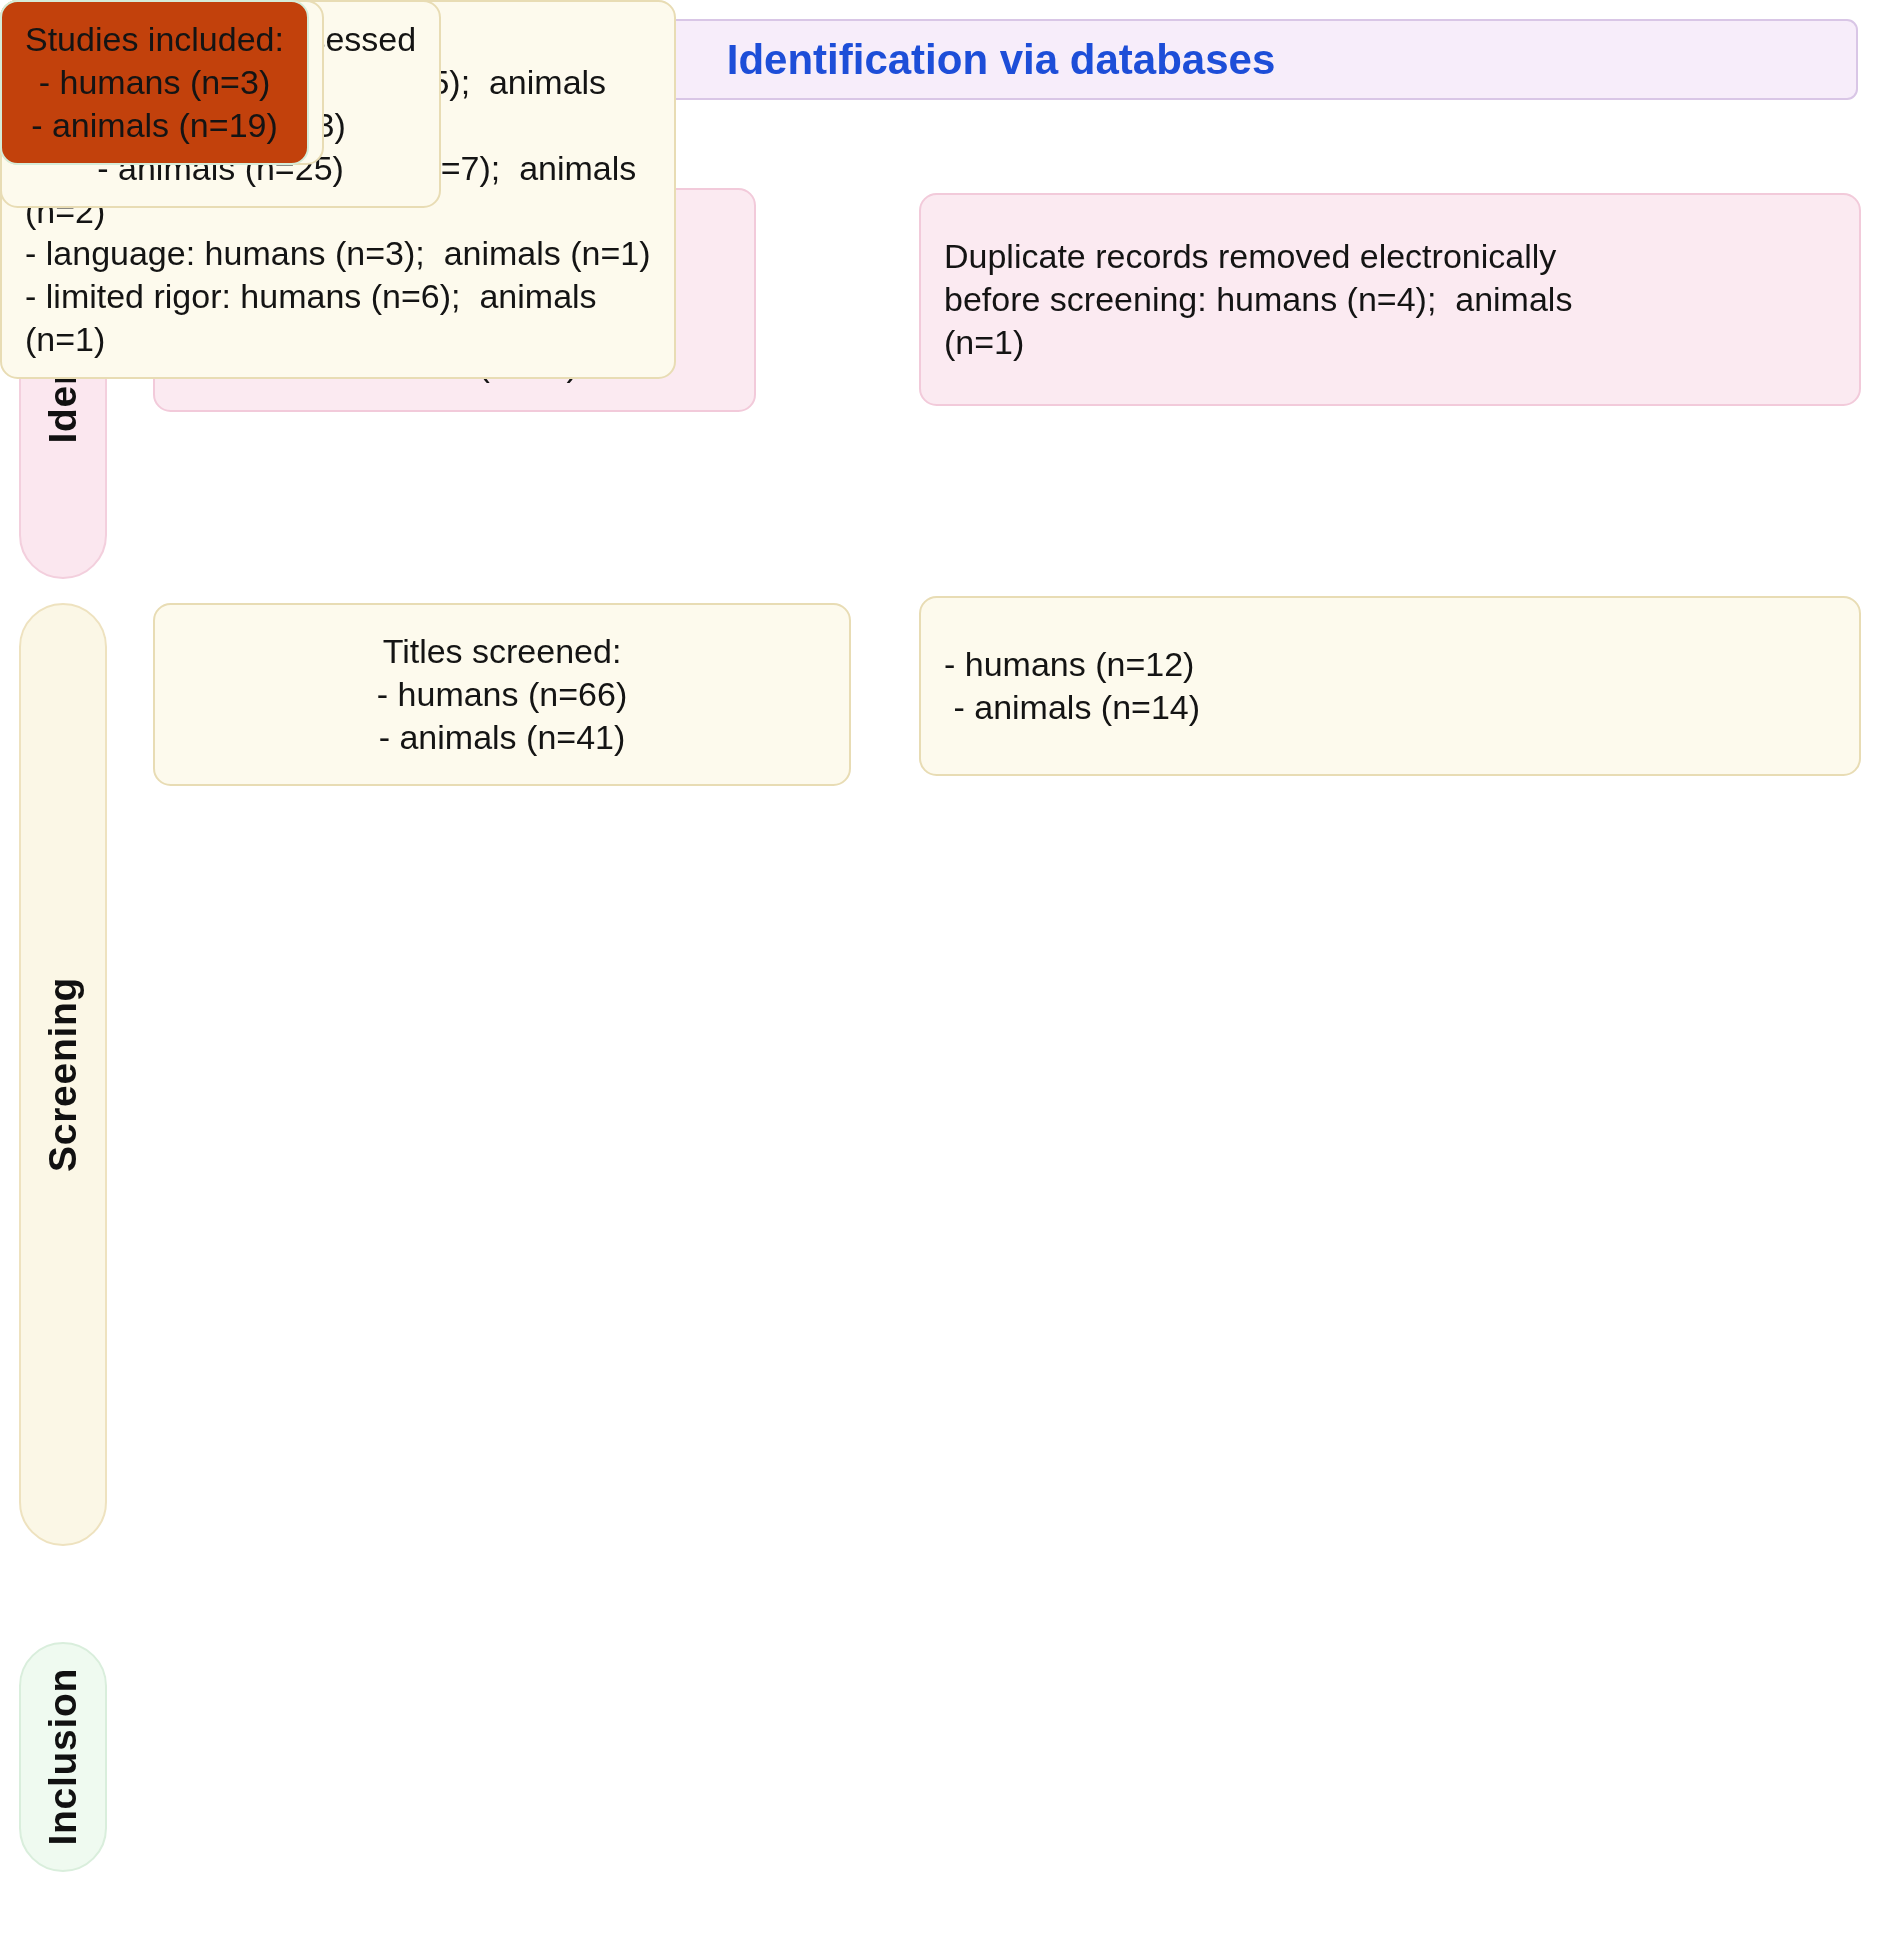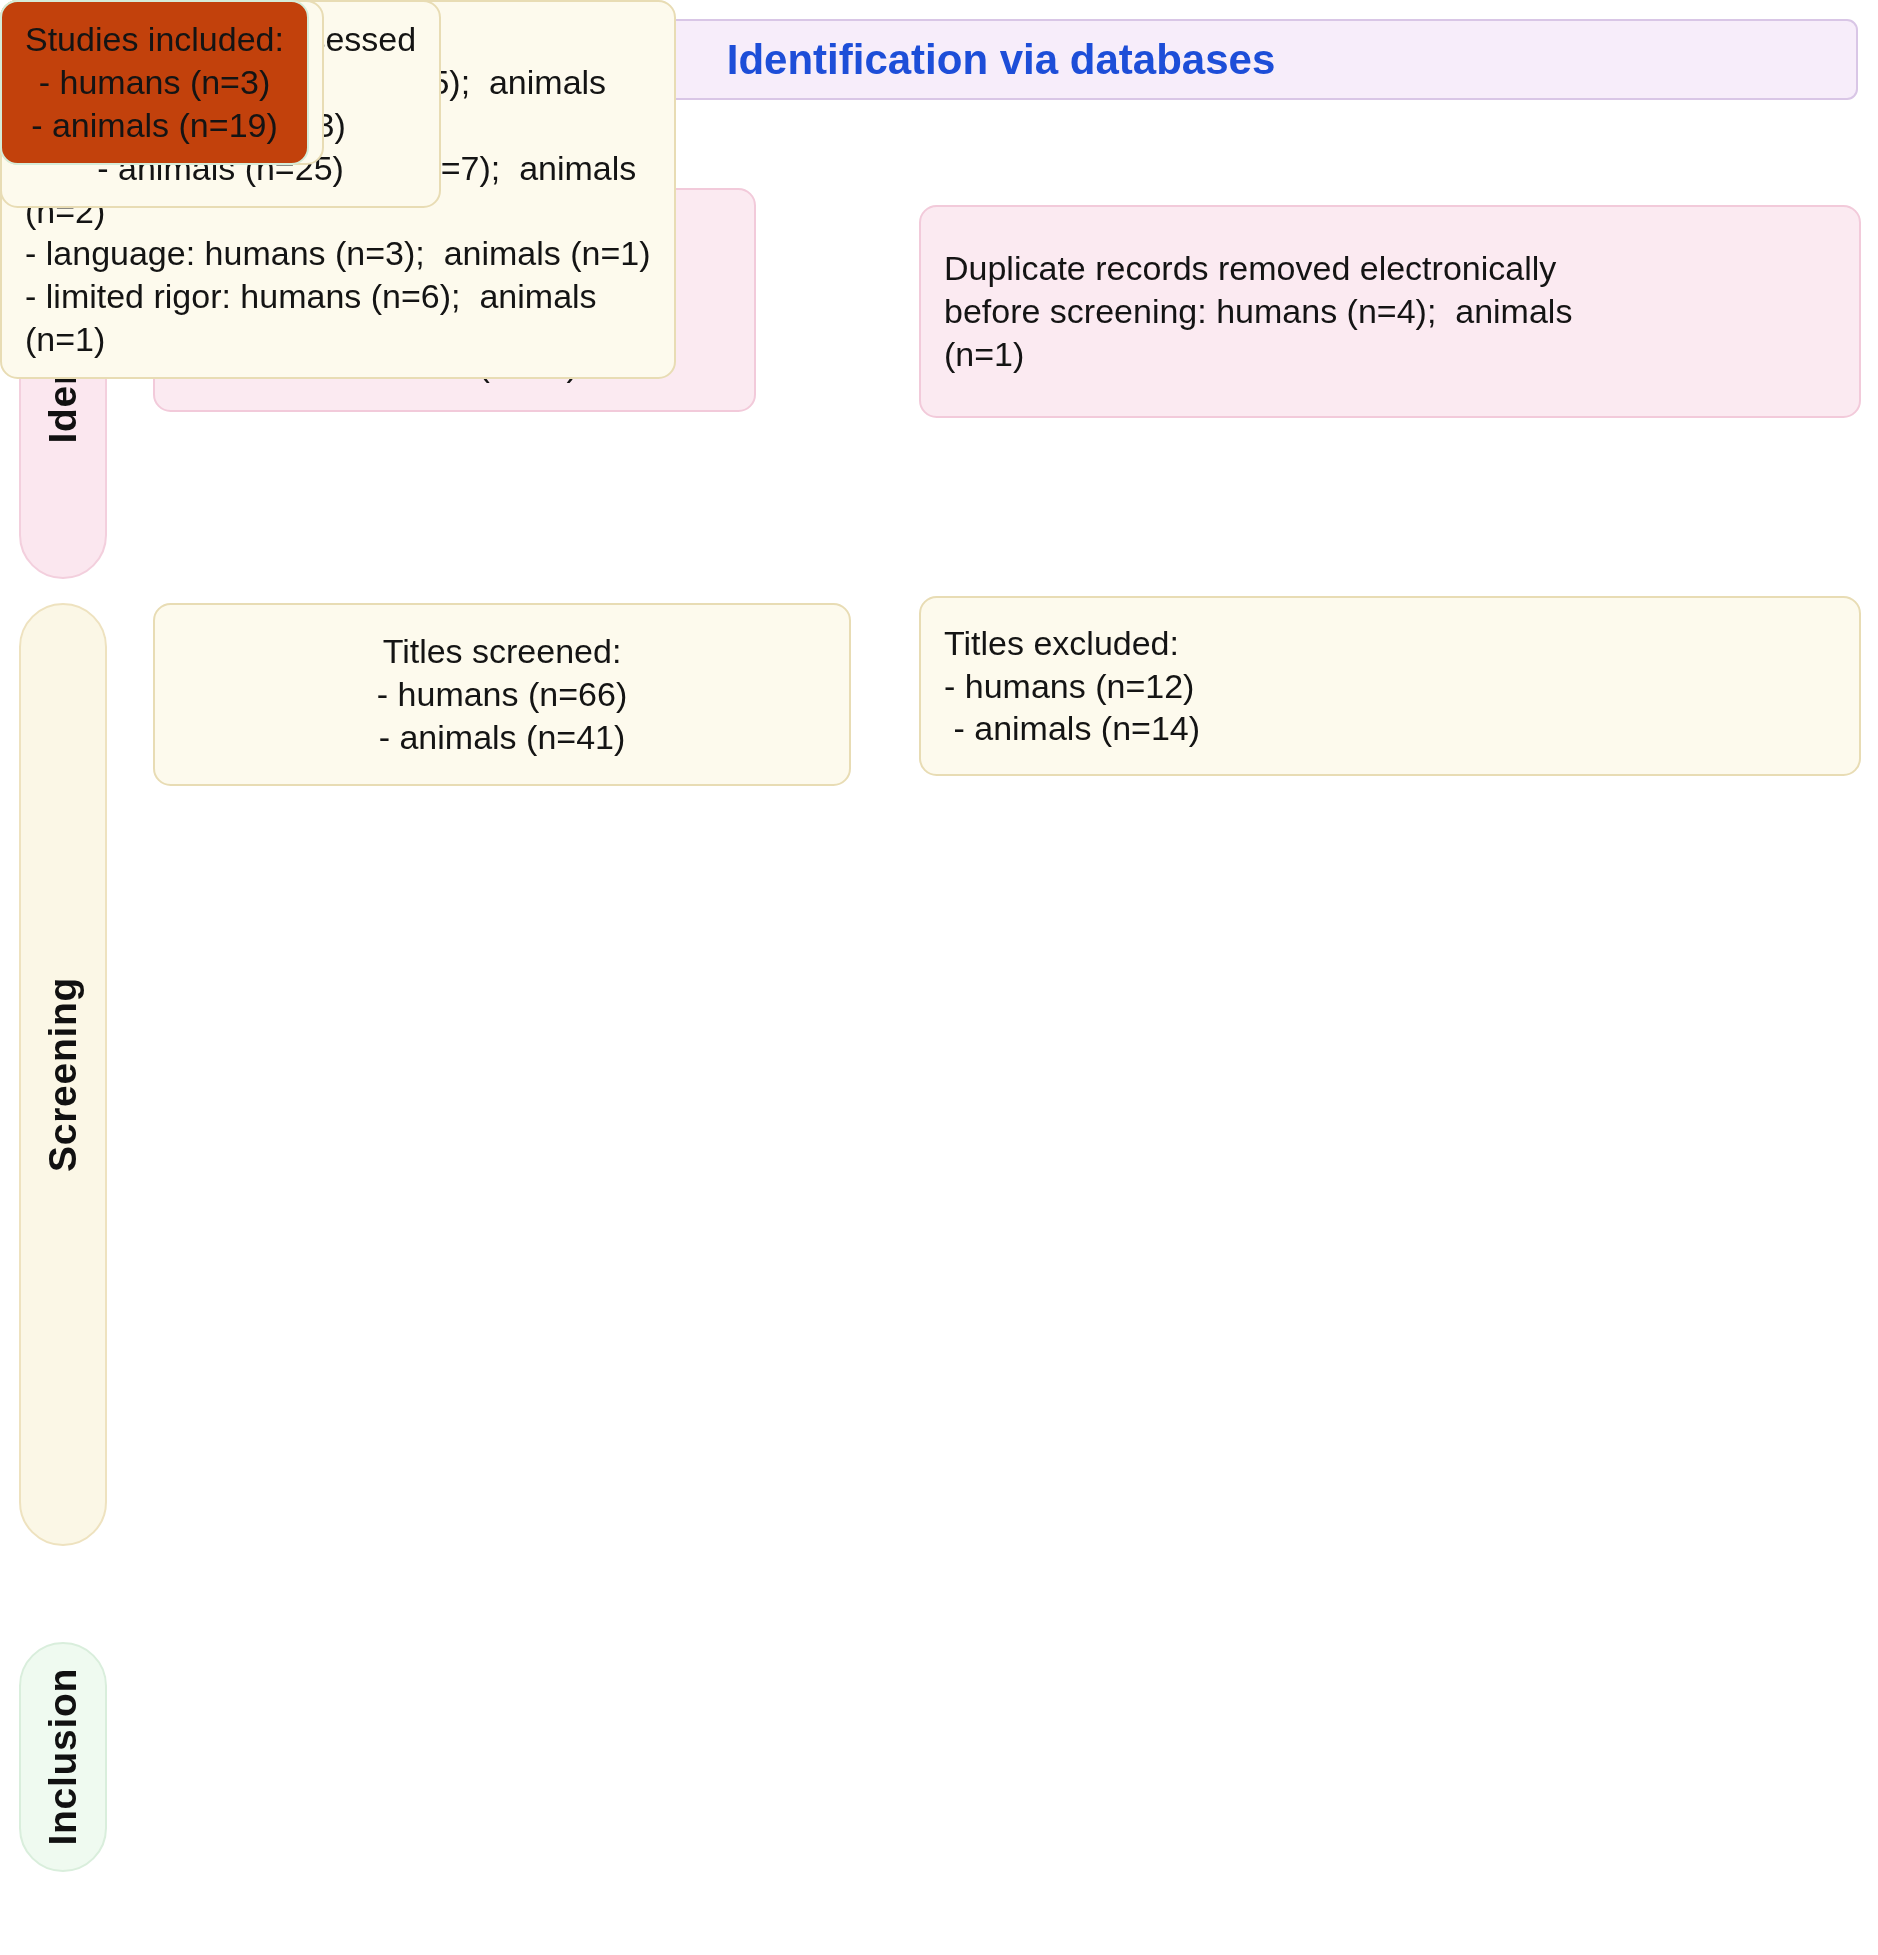--- a/index.html
+++ b/index.html
@@ -90,21 +90,21 @@
   }
   .box.center .line { text-align: center; }
   .box.left   .line { text-align: left; }
 
   .tone-pink  { background: #fbeaf1; border: 2.7px solid #f2cada; }
   .tone-cream { background: #fdfaed; border: 2.7px solid #e8dcb4; }
   .tone-green { background: #c2410c; border: 2.7px solid #d5ecd9; }
 
   
   #box-identified    { left: 153px;  top: 188px;  width: 603px;  height: 224px; }
-  #box-duplicates    { left: 919px; top: 205px;  width: 942px; height: 213px; }
+  #box-duplicates    { left: 919px; top: 193px;  width: 942px; height: 213px; }
   #box-titles-screen { left: 153px;  top: 603px;  width: 698px;  height: 183px; }
   #box-titles-excl   { left: 919px; top: 596px;  width: 942px; height: 180px; }</style>
 </head>
 <body>
 
 <div id="canvas">
 
   <div class="rail rail-identification">
     <span class="rail-label">Identification</span>
   </div>
@@ -132,21 +132,20 @@
     <span class="line">(n=1)</span>
   </div>
 
   <div class="box tone-cream center" id="box-titles-screen">
     <span class="line">Titles screened:</span>
     <span class="line">- humans (n=66)</span>
     <span class="line">- animals (n=41)</span>
   </div>
 
   <div class="box tone-cream left" id="box-titles-excl">
-    <span class="line">Titles excluded:</span>
     <span class="line">- humans (n=12)</span>
     <span class="line"> - animals (n=14)</span>
   </div>
 
   <div class="box tone-cream center" id="box-abs-screened">
     <span class="line">Abstracts screened:</span>
     <span class="line">- humans (n=54)</span>
     <span class="line">- animals (n=30)</span>
   </div>
 

